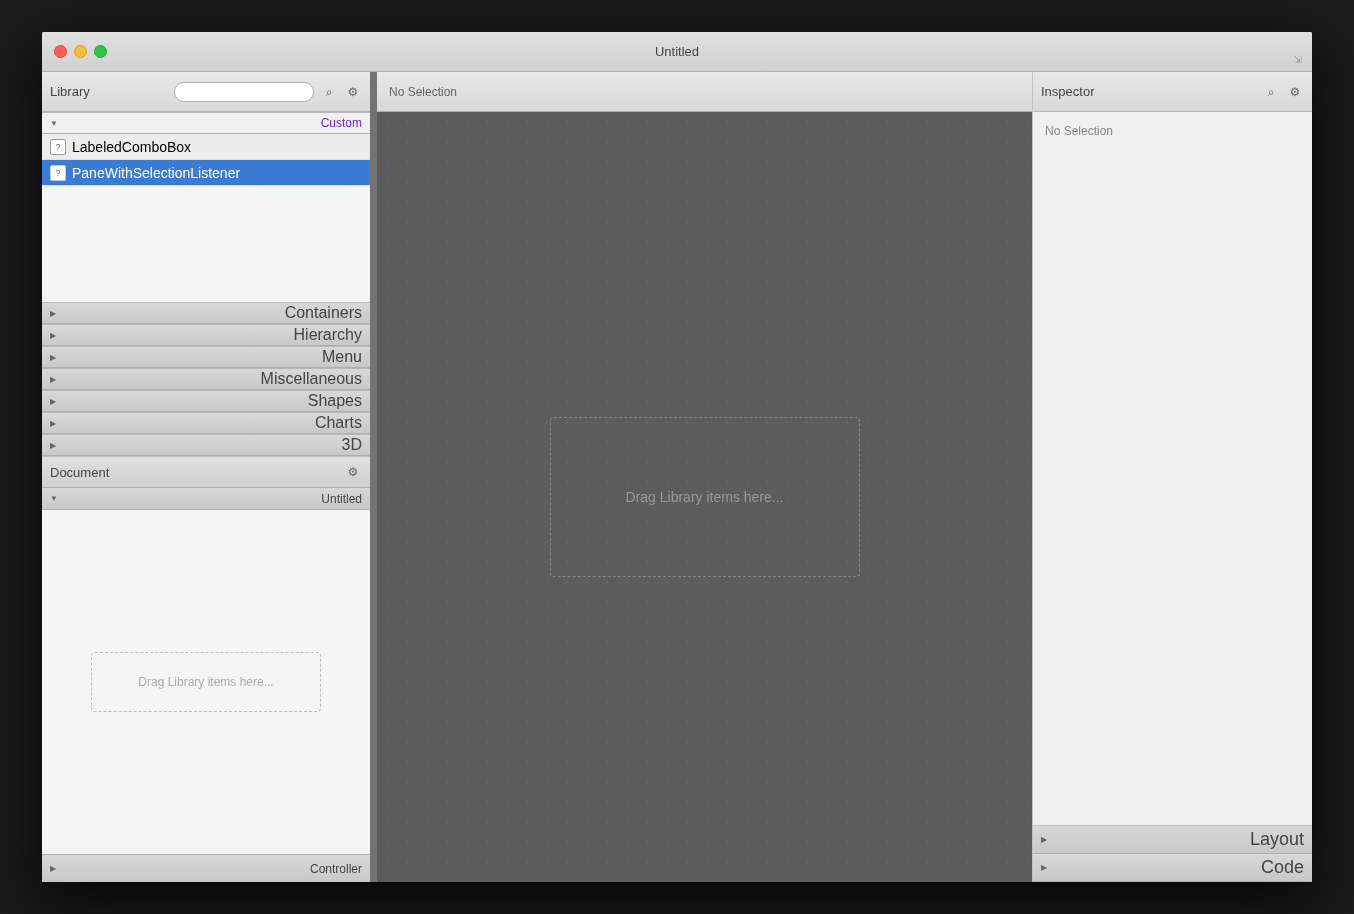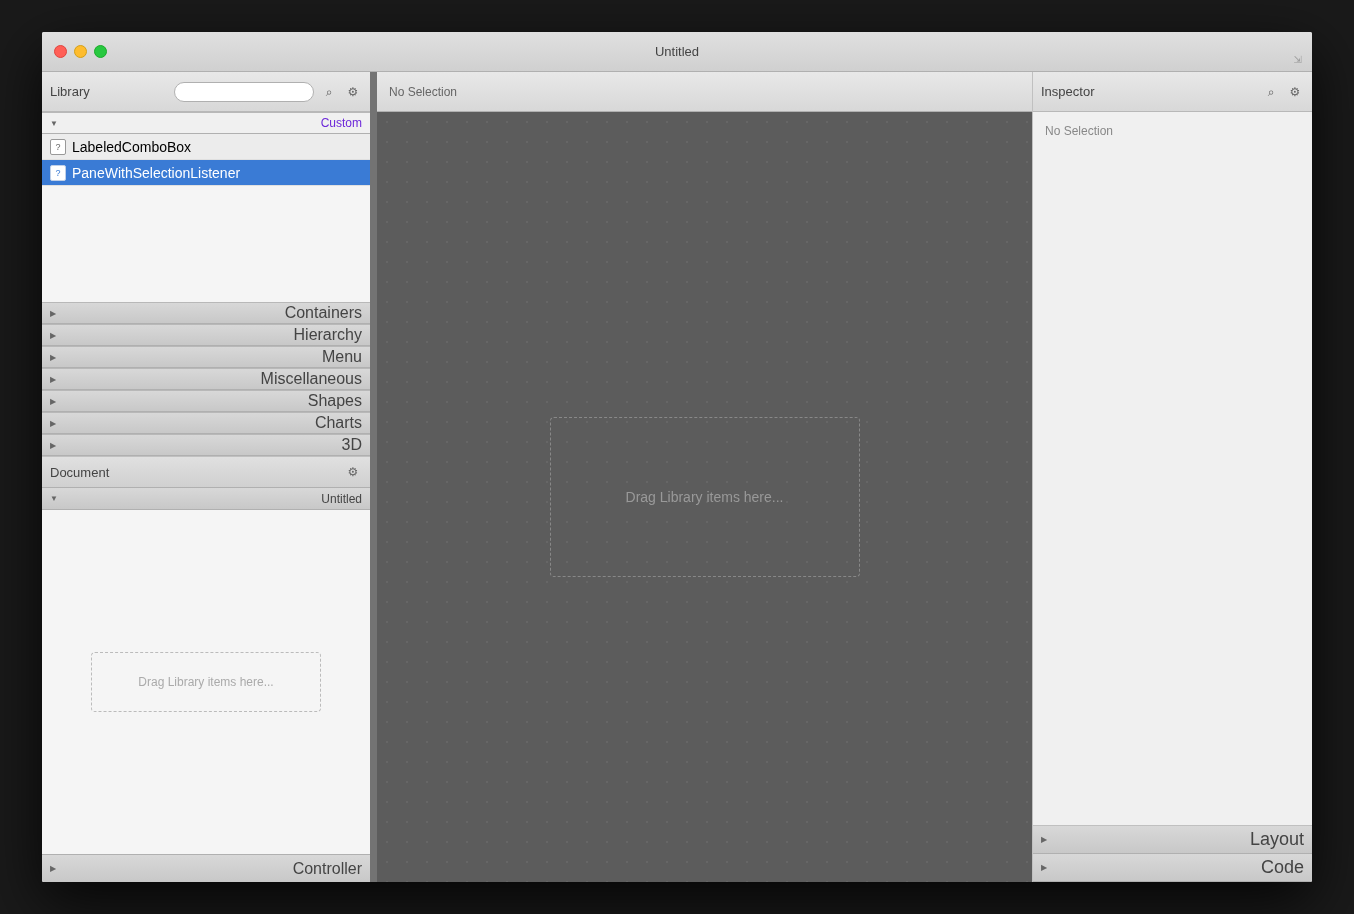--- a/index.html
+++ b/index.html
@@ -263,21 +263,21 @@
       align-items: center;
       padding: 0 8px;
       border-top: 1px solid #b0b0b0;
     }
     .left-bottom-bar .lb-arrow {
       font-size: 8px;
       color: #666;
       margin-right: 4px;
     }
     .left-bottom-bar .lb-label {
-      font-size: 16px;
+      font-size: 12px;
       color: #444;
       flex: 1;
       text-align: right;
     }
     
     .canvas-area {
       flex: 1;
       background: #5a5a5a;
       display: flex;
       flex-direction: column;

